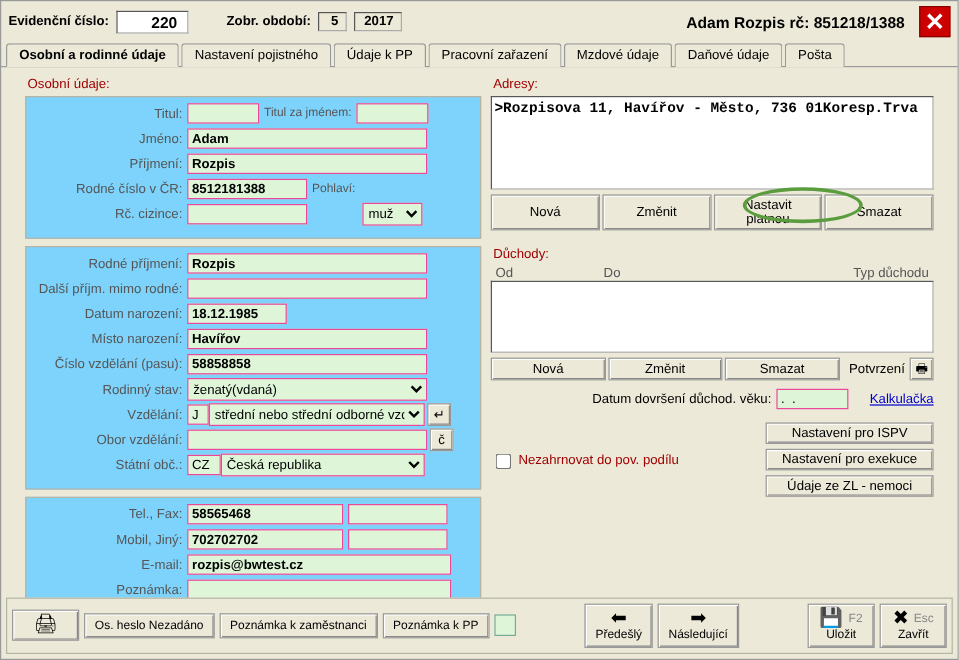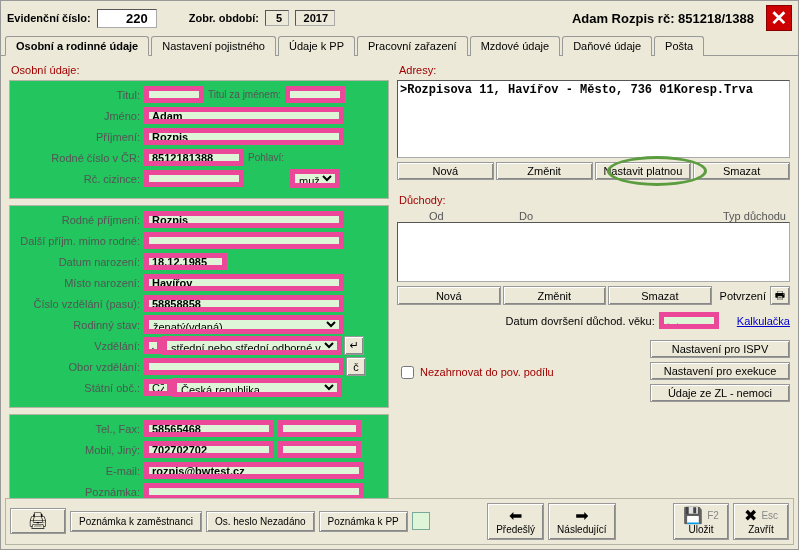--- a/index.html
+++ b/index.html
@@ -81,52 +81,52 @@
     border-radius: 3px 3px 0 0;
   }
   .tab.active {
     background: #ece9d8;
     font-weight: bold;
     border-bottom: 1px solid #ece9d8;
     z-index: 2;
   }
   .content {
     display: flex;
-    padding: 6px 8px;
+    padding: 6px 20px;
     gap: 8px;
   }
   .col-left { flex: 0 0 380px; }
   .col-right { flex: 1; }
   .group-title {
     color: #a00000;
     font-size: 11px;
     margin: 2px 0 4px 2px;
   }
   .group-box {
     border: 1px solid #b5b5a5;
     padding: 4px 4px 8px 4px;
-    background: #22c55e;
+    background: #7dd3fc;
     margin-bottom: 6px;
   }
   .row {
     display: flex;
     align-items: center;
     margin-bottom: 2px;
     min-height: 19px;
   }
   .rlabel {
     width: 130px;
     text-align: right;
     padding-right: 4px;
     color: #555;
     font-size: 11px;
   }
   .ginput {
     background: #dff5d8;
-    border: 5px solid #ec4899;
+    border: 1px solid #ec4899;
     padding: 1px 3px;
     font-size: 11px;
     font-family: Tahoma, Arial, sans-serif;
     height: 17px;
   }
   .ginput.bold { font-weight: bold; }
   .ginput.w60 { width: 60px; }
   .ginput.w90 { width: 83px; }
   .ginput.w100 { width: 100px; }
   .ginput.w130 { width: 130px; }
@@ -160,21 +160,20 @@
     background: #fff;
     border: 1px inset #aaa;
     height: 60px;
     overflow: auto;
   }
   .pension-head {
     display: flex;
     font-size: 11px;
     color: #555;
     padding: 0 4px;
-    margin-left: 28px;
   }
   .pension-head .c1 { width: 90px; }
   .pension-head .c2 { width: 120px; }
   .pension-head .c3 { flex: 1; text-align: right; }
   .link { color: #0000cc; text-decoration: underline; cursor: pointer; }
   .checkbox-row { display: flex; align-items: center; gap: 6px; color: #a00000; margin: 10px 0 8px 4px; }
   .checkbox-row input { margin: 0; }
   .right-btn-col { margin-left: auto; display: flex; flex-direction: column; gap: 4px; width: 140px; }
   .right-btn-col .btn { flex: none; }
   .bottom-bar {
@@ -407,22 +406,22 @@
           <button class="btn">Údaje ze ZL - nemoci</button>
         </div>
       </div>
     </div>
   </div>
 
   <div class="bottom-bar">
     <button class="icon-btn">
       <span class="ic">🖨</span>
     </button>
+    <button class="icon-btn">Os. heslo Nezadáno</button>
     <button class="icon-btn">Poznámka k zaměstnanci</button>
-    <button class="icon-btn">Os. heslo Nezadáno</button>
     <button class="icon-btn">Poznámka k PP</button>
     <div class="green-sq"></div>
 
     <div style="flex:1"></div>
 
     <button class="icon-btn">
       <span class="ic">⬅</span>
       <span>Předešlý</span>
     </button>
     <button class="icon-btn">

